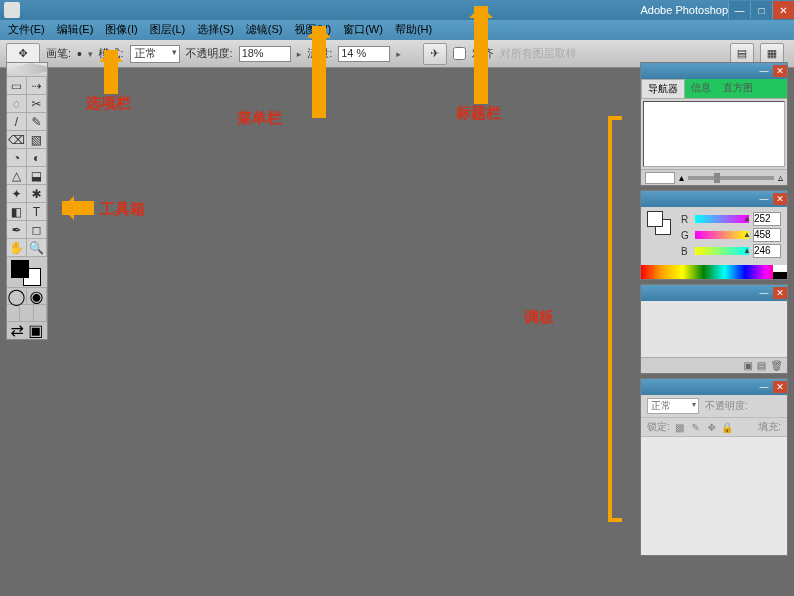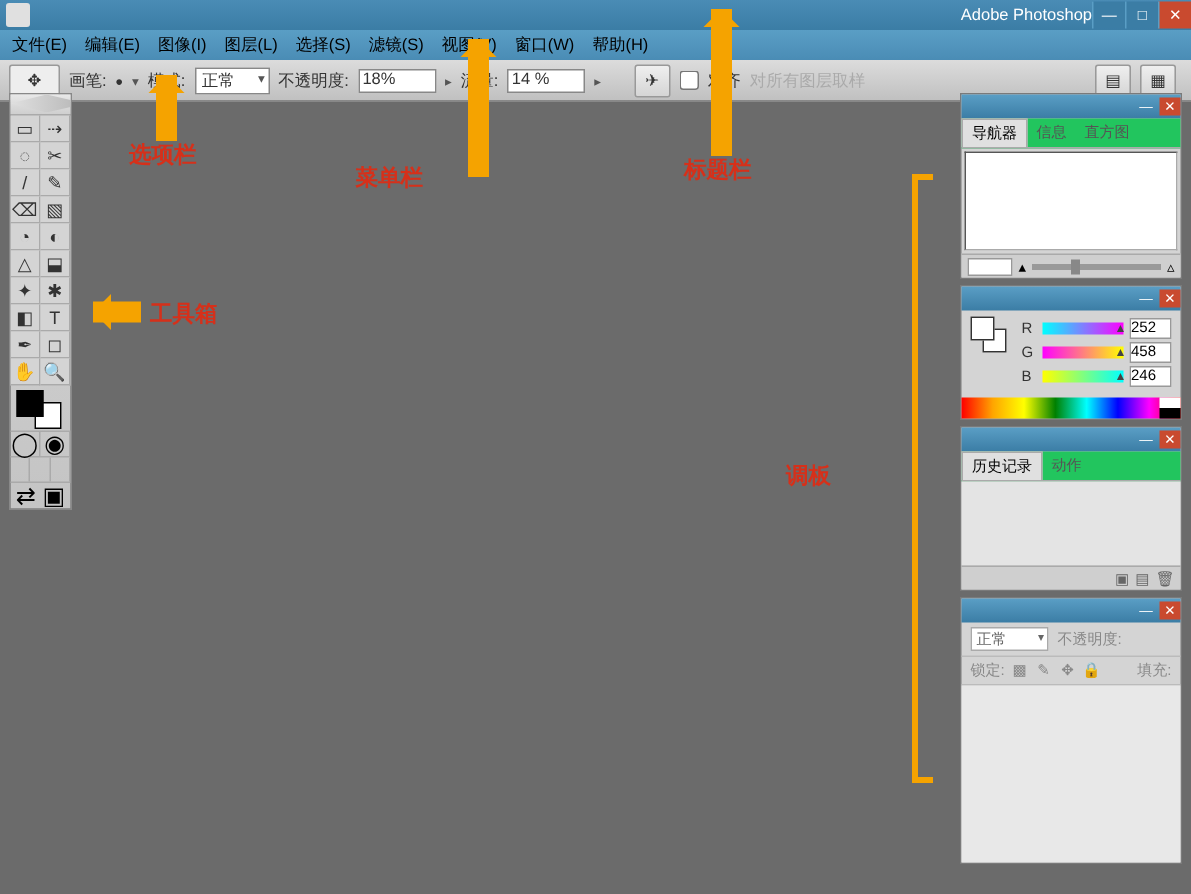--- a/index.html
+++ b/index.html
@@ -248,24 +248,20 @@
       </div>
     </div>
     <div class="spectrum"></div>
   </div>
 
   <div class="panel">
     <div class="phead">
       <div class="collapse">—</div>
       <div class="pclose">✕</div>
     </div>
-    <div class="ptabs">
-      <div class="ptab active">历史记录</div>
-      <div class="ptab">动作</div>
-    </div>
     <div class="hist-body"></div>
     <div class="pfoot">
       <span>▣</span>
       <span>▤</span>
       <span>🗑</span>
     </div>
   </div>
 
   <div class="panel">
     <div class="phead">

